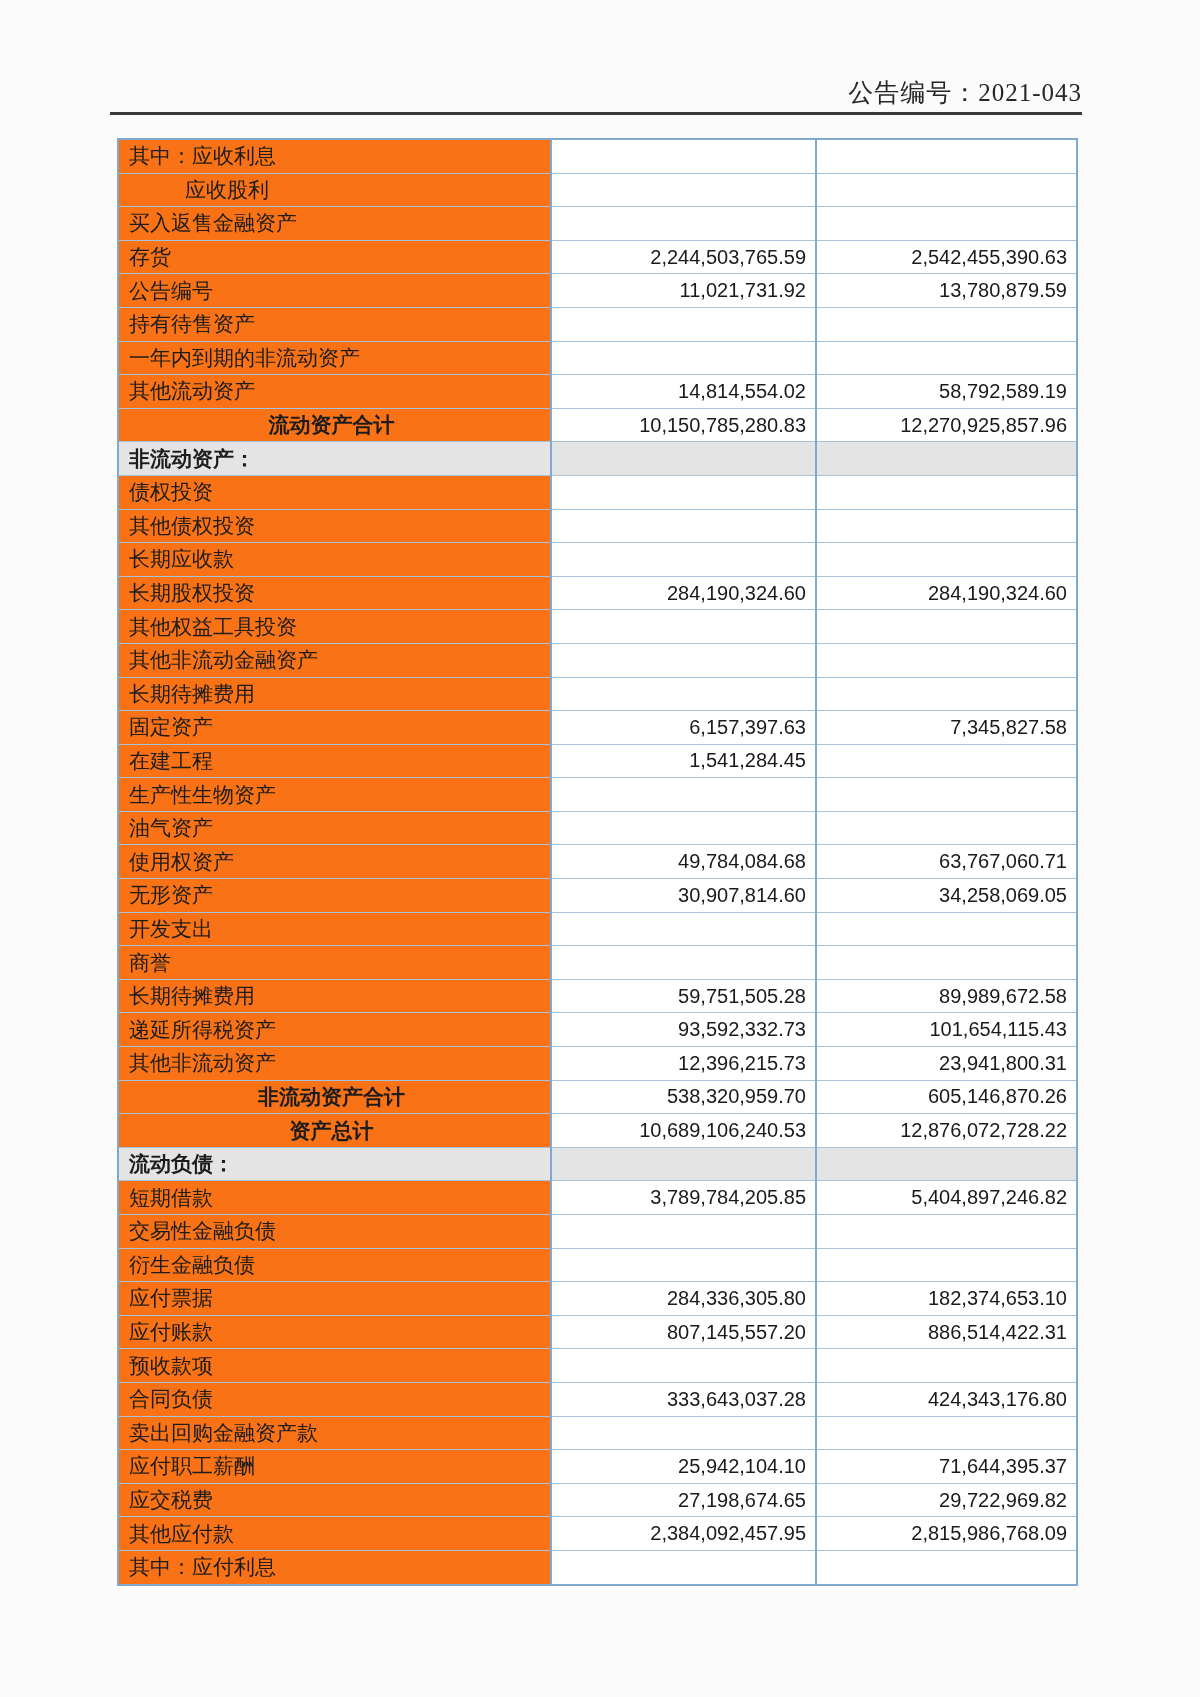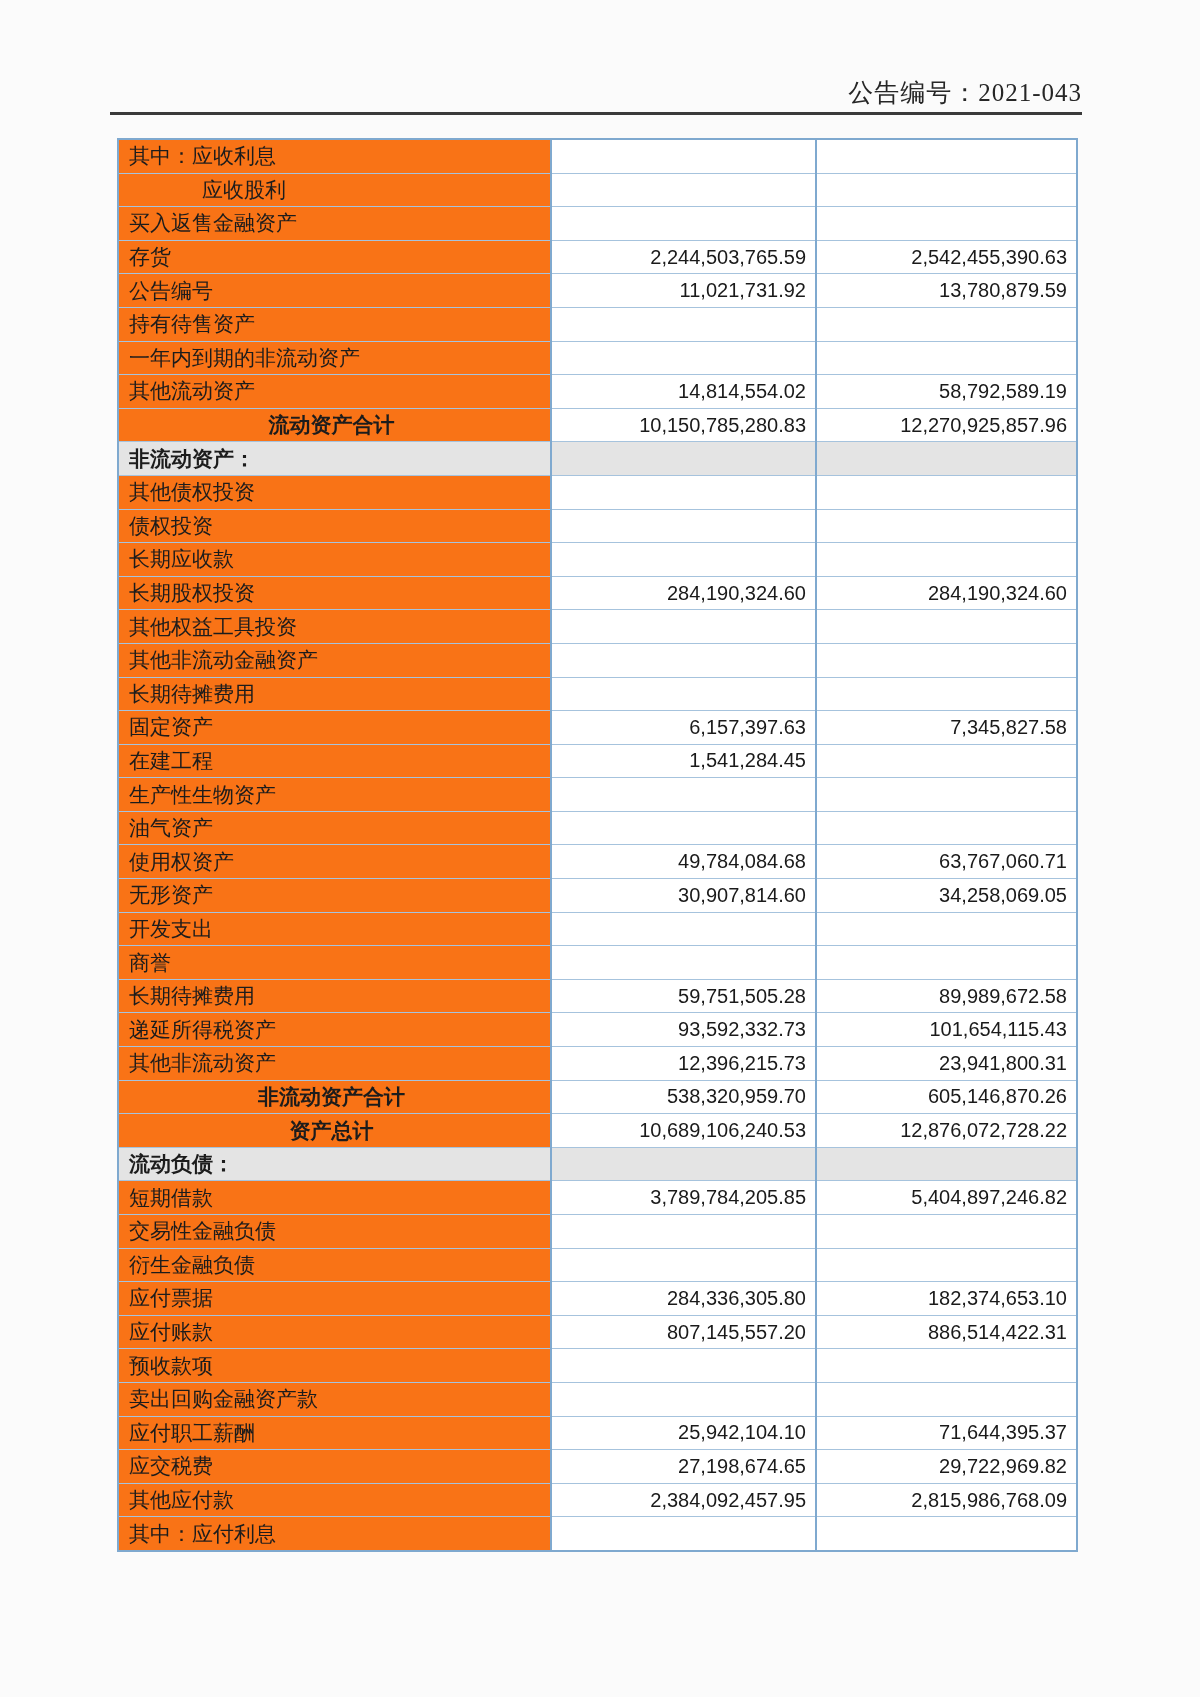--- a/index.html
+++ b/index.html
@@ -56,21 +56,21 @@
     color: #1c1c1c;
   }
   td.num-cell {
     background: #ffffff;
     text-align: right;
     padding: 0 9px 0 4px;
     font-family: "Liberation Sans", "DejaVu Sans", sans-serif;
     font-size: 20px;
     color: #1a1a1a;
   }
-  tr.sub-item td.label-cell { padding-left: 83px; }
+  tr.sub-item td.label-cell { padding-left: 66px; }
   tr.subtotal td.label-cell {
     text-align: center;
     font-weight: 700;
     padding-left: 0;
     font-family: Liberation Serif, serif;
   }
   tr.section td { background: #e4e4e4; }
   tr.section td.label-cell { font-weight: 700; }
 </style>
 </head>
@@ -142,27 +142,27 @@
     <td class="num-cell">12,270,925,857.96</td>
   </tr>
 
   <tr class="section">
     <td class="label-cell">非流动资产：</td>
     <td class="num-cell"></td>
     <td class="num-cell"></td>
   </tr>
 
   <tr class="item">
+    <td class="label-cell">债权投资</td>
+    <td class="num-cell"></td>
+    <td class="num-cell"></td>
+  </tr>
+
+  <tr class="item">
     <td class="label-cell">其他债权投资</td>
-    <td class="num-cell"></td>
-    <td class="num-cell"></td>
-  </tr>
-
-  <tr class="item">
-    <td class="label-cell">债权投资</td>
     <td class="num-cell"></td>
     <td class="num-cell"></td>
   </tr>
 
   <tr class="item">
     <td class="label-cell">长期应收款</td>
     <td class="num-cell"></td>
     <td class="num-cell"></td>
   </tr>
 
@@ -303,20 +303,25 @@
     <td class="num-cell">807,145,557.20</td>
     <td class="num-cell">886,514,422.31</td>
   </tr>
 
   <tr class="item">
     <td class="label-cell">预收款项</td>
     <td class="num-cell"></td>
     <td class="num-cell"></td>
   </tr>
 
+  <tr class="item">
+    <td class="label-cell">合同负债</td>
+    <td class="num-cell">333,643,037.28</td>
+    <td class="num-cell">424,343,176.80</td>
+  </tr>
 
   <tr class="item">
     <td class="label-cell">卖出回购金融资产款</td>
     <td class="num-cell"></td>
     <td class="num-cell"></td>
   </tr>
 
   <tr class="item">
     <td class="label-cell">应付职工薪酬</td>
     <td class="num-cell">25,942,104.10</td>

